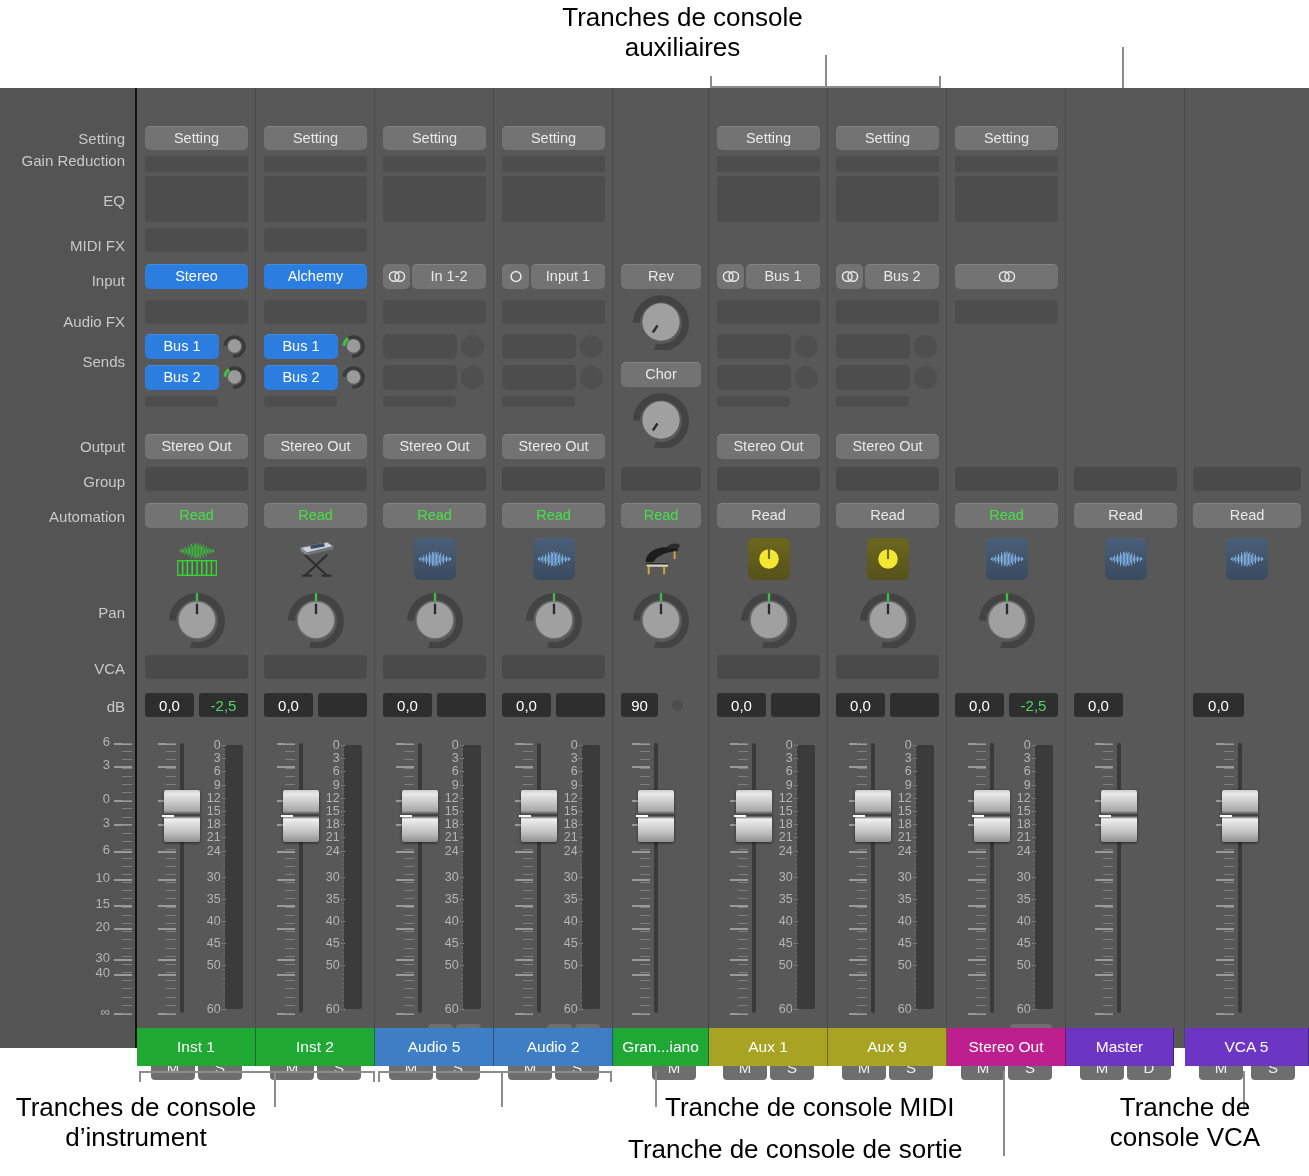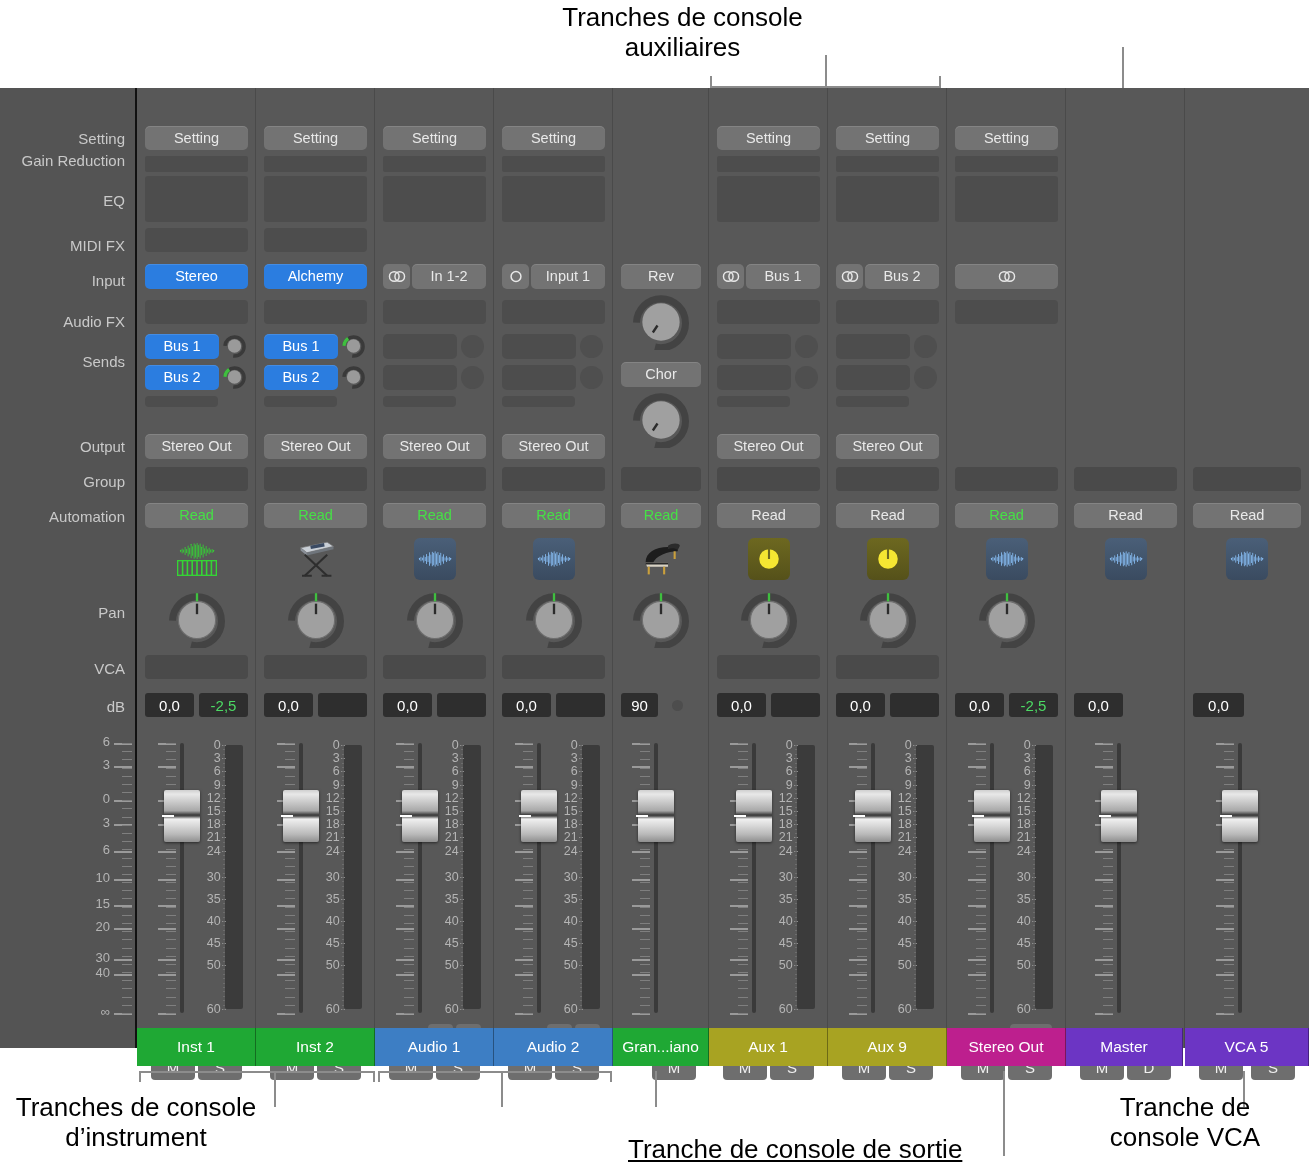--- a/index.html
+++ b/index.html
@@ -1838,33 +1838,34 @@
   <div class="bk-line" style="left:378px; top:1071px; width:2px; height:11px;"></div>
   <div class="bk-line" style="left:610px; top:1071px; width:2px; height:11px;"></div>
   <div class="bk-line" style="left:501px; top:1071px; width:2px; height:36px;"></div>
 
   <div class="bk-line" style="left:655px; top:1071px; width:2px; height:36px;"></div>
   <div class="bk-line" style="left:1003px; top:1071px; width:2px; height:85px;"></div>
   <div class="bk-line" style="left:1243px; top:1071px; width:2px; height:36px;"></div>
 
   <div class="anno" style="left:0px; top:1092px; width:272px; text-align:center;">Tranches de console
 d’instrument</div>
-  <div class="anno" style="left:628px; top:1134px; width:372px; text-align:left;text-decoration:underline;">Tranche de console de sortie</div>
+  <div class="anno" style="left:665px; top:1092px; width:340px; text-align:left;">Tranche de console MIDI</div>
+  <div class="anno" style="left:628px; top:1134px; width:372px; text-align:left;">Tranche de console de sortie</div>
   <div class="anno" style="left:1085px; top:1092px; width:200px; text-align:center;">Tranche de
 console VCA</div>
 
 <div class="namebar" style="left: 137px; top: 1028px; width: 119px; background: rgb(31, 168, 52); position: absolute; height: 38px;">Inst 1</div>
     <div class="namebar" style="left: 256px; top: 1028px; width: 119px; background: rgb(31, 168, 52); position: absolute; height: 38px;">Inst 2</div>
-    <div class="namebar" style="left: 375px; top: 1028px; width: 119px; background: rgb(61, 126, 196); position: absolute; height: 38px;">Audio 1</div>
+    <div class="namebar" style="left: 375px; top: 1028px; width: 119px; background: rgb(61, 126, 196); position: absolute; height: 38px;">Audio 5</div>
     <div class="namebar" style="left: 494px; top: 1028px; width: 119px; background: rgb(61, 126, 196); position: absolute; height: 38px;">Audio 2</div>
     <div class="namebar" style="left: 613px; top: 1028px; width: 96px; background: rgb(31, 168, 52); position: absolute; height: 38px;">Gran...iano</div>
     <div class="namebar" style="left: 709px; top: 1028px; width: 119px; background: rgb(168, 163, 34); position: absolute; height: 38px;">Aux 1</div>
     <div class="namebar" style="left: 828px; top: 1028px; width: 119px; background: rgb(168, 163, 34); position: absolute; height: 38px;">Aux 9</div>
     <div class="namebar" style="left: 947px; top: 1028px; width: 119px; background: rgb(189, 31, 142); position: absolute; height: 38px;">Stereo Out</div>
-    <div class="namebar" style="left: 1066px; top: 1028px; width: 117px; background: rgb(108, 53, 196); position: absolute; height: 38px;">Master</div>
+    <div class="namebar" style="left: 1066px; top: 1028px; width: 108px; background: rgb(108, 53, 196); position: absolute; height: 38px;">Master</div>
     <div class="namebar" style="left: 1185px; top: 1028px; width: 124px; background: rgb(108, 53, 196); position: absolute; height: 38px;">VCA 5</div>
     <div class="scalenum" style="left: 84px; top: 734px; width: 26px; position: absolute;">6</div>
     <div class="tick" style="left: 114px; top: 743px; width: 18px; height: 2px; position: absolute;"></div>
     <div class="scalenum" style="left: 84px; top: 757px; width: 26px; position: absolute;">3</div>
     <div class="tick" style="left: 114px; top: 766px; width: 18px; height: 2px; position: absolute;"></div>
     <div class="scalenum" style="left: 84px; top: 791px; width: 26px; position: absolute;">0</div>
     <div class="tick" style="left: 114px; top: 800px; width: 18px; height: 2px; position: absolute;"></div>
     <div class="scalenum" style="left: 84px; top: 815px; width: 26px; position: absolute;">3</div>
     <div class="tick" style="left: 114px; top: 824px; width: 18px; height: 2px; position: absolute;"></div>
     <div class="scalenum" style="left: 84px; top: 842px; width: 26px; position: absolute;">6</div>

